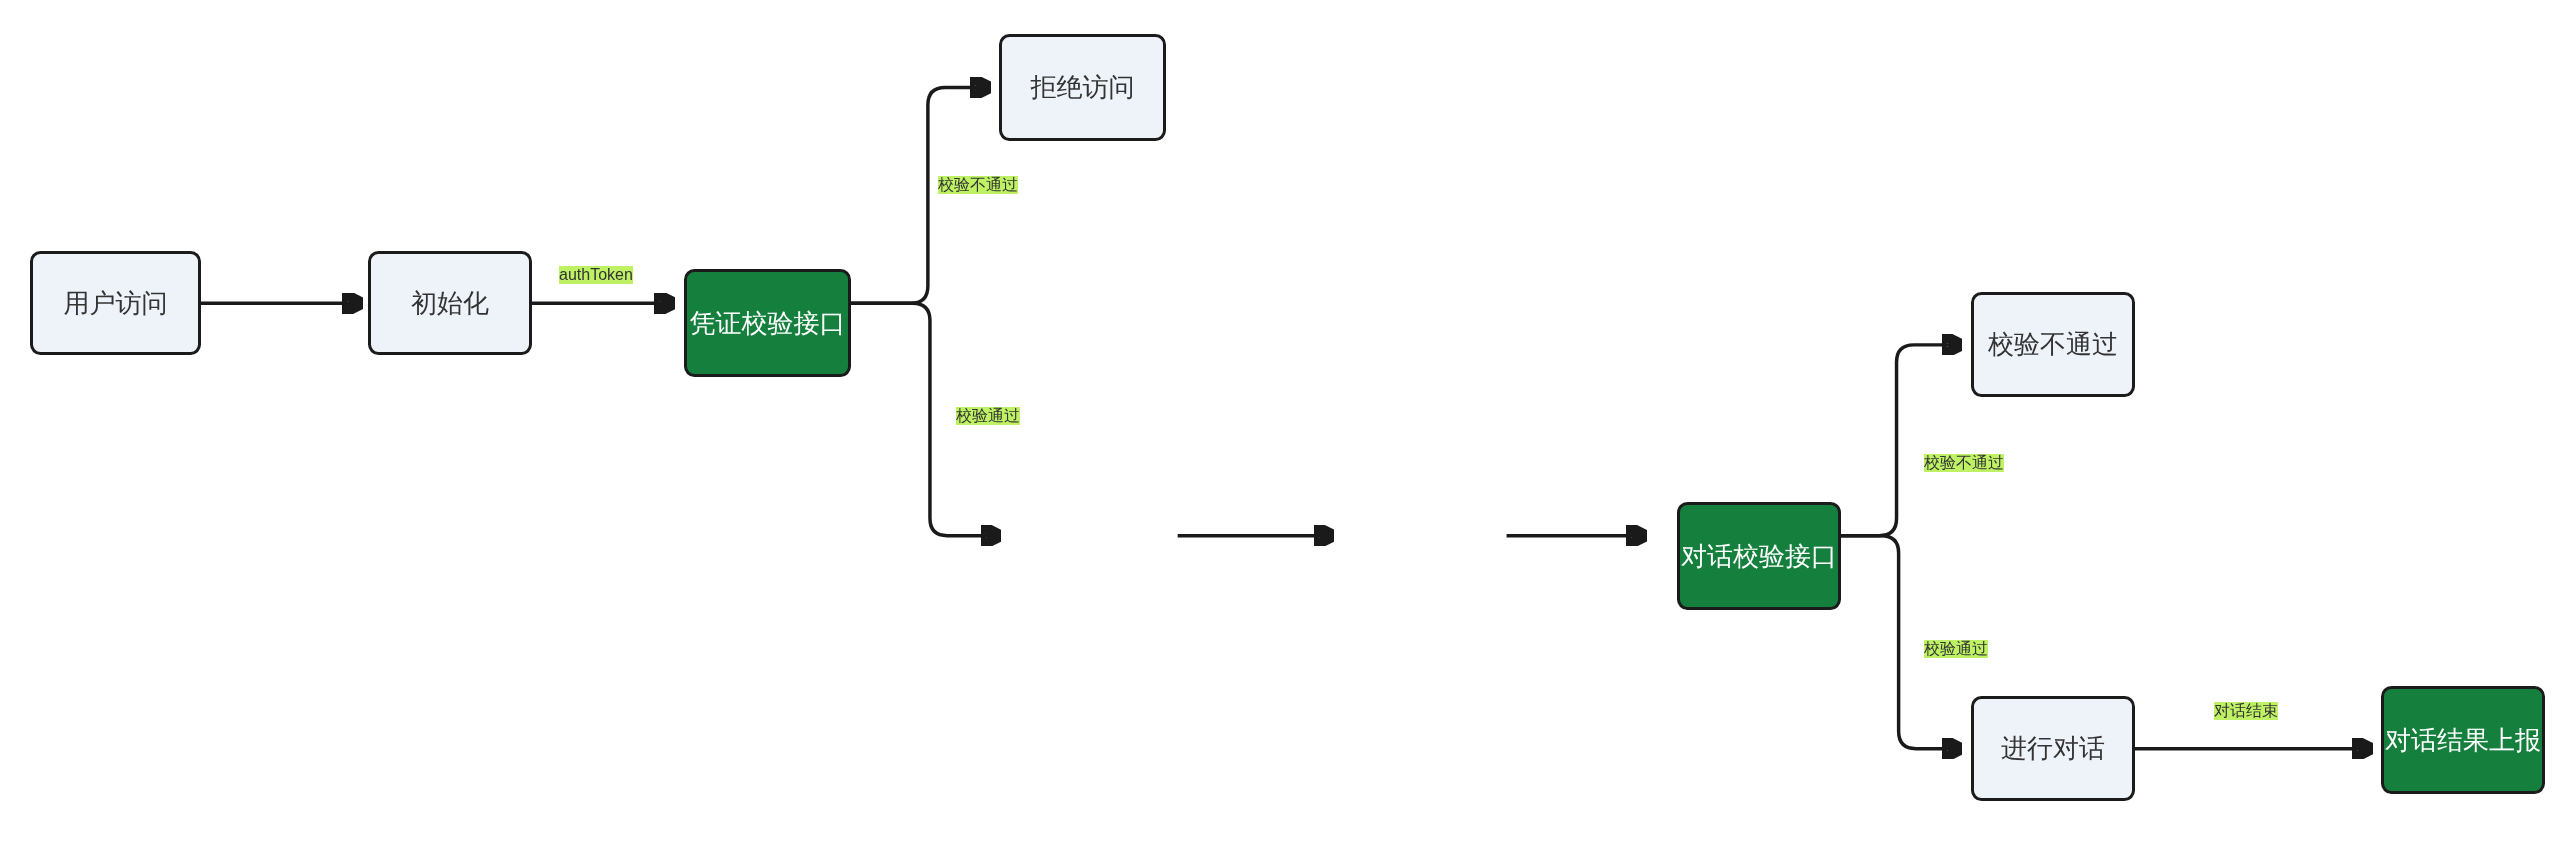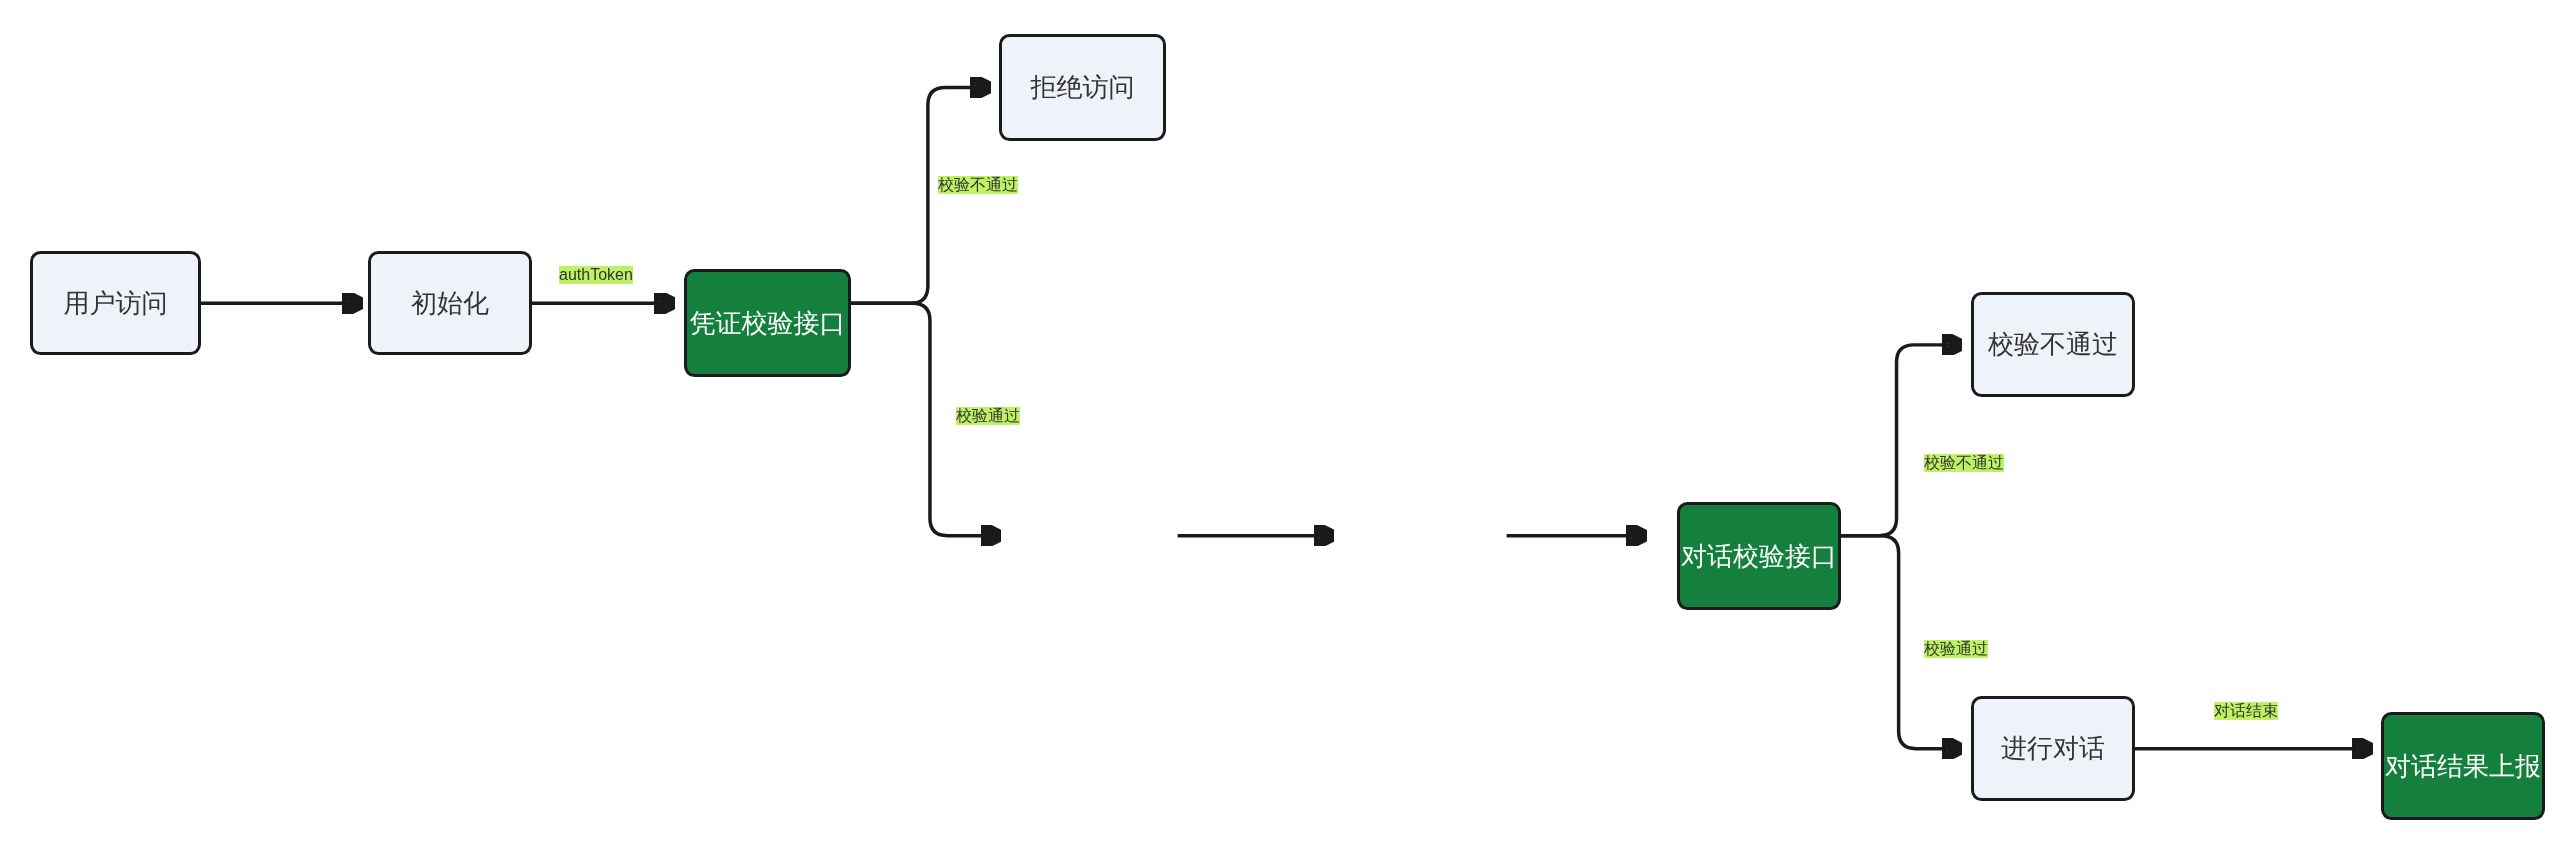--- a/index.html
+++ b/index.html
@@ -106,21 +106,21 @@
   </div>
 
   <div class="node light" style="left:1971px; top:292px; width:164px; height:105px">
     <span class="node-label">校验不通过</span>
   </div>
 
   <div class="node light" style="left:1971px; top:696px; width:164px; height:105px">
     <span class="node-label">进行对话</span>
   </div>
 
-  <div class="node highlight" style="left:2381px; top:692px; width:164px; height:108px">
+  <div class="node highlight" style="left:2381px; top:666px; width:164px; height:108px">
     <span class="node-label">对话结果上报</span>
   </div>
 
   <div class="edge-label" style="left:559px; top:266px">authToken</div>
 
   <div class="edge-label" style="left:938px; top:176px">校验不通过</div>
 
   <div class="edge-label" style="left:956px; top:407px">校验通过</div>
 
   <div class="edge-label" style="left:1924px; top:454px">校验不通过</div>

